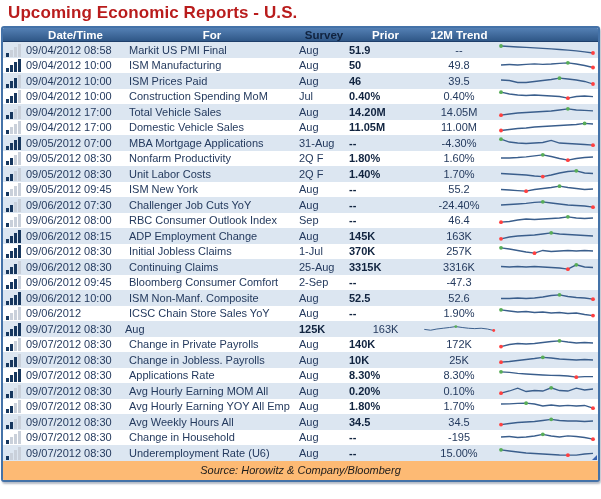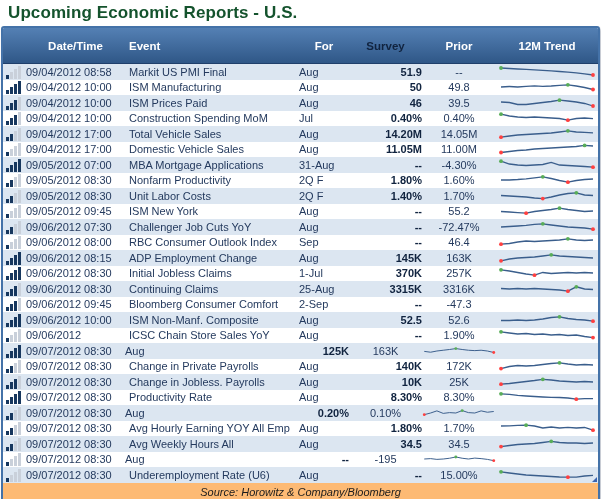--- a/index.html
+++ b/index.html
@@ -1,55 +1,54 @@
 <!DOCTYPE html>
 <html><head>
 <meta charset="utf-8">
 <style>
   * { box-sizing: border-box; margin: 0; padding: 0; }
   html,body { width:601px; height:499px; overflow:hidden; background:#fff;
     font-family:"Liberation Sans", sans-serif; }
   .page { width:601px; height:499px; position:relative; }
-  .title { font-size:17px; font-weight:bold; color:#14532d; padding:3px 0 3px 8px;
+  .title { font-size:17px; font-weight:bold; color:#b91c1c; padding:3px 0 3px 8px;
     letter-spacing:0.1px; }
   .table-wrap { margin:0 1px; border:2px solid #4472a8; border-radius:3px;
     box-shadow:1px 2px 2px rgba(120,130,150,0.55); background:#fff; overflow:hidden; }
   .grid-row { display:grid; grid-template-columns:20px 102px 174px 50px 73px 74px 1fr;
     align-items:center; }
   .thead { background:linear-gradient(#5480b4, #2f5787); color:#fff; font-weight:bold;
-    font-size:11.5px; height:36px; border-bottom:1px solid #1f3f6b; }
+    font-size:11.5px; height:14px; border-bottom:1px solid #1f3f6b; }
   .thead .c-date { text-align:center; }
   .thead .c-event { padding-left:4px; }
   .thead .c-for, .thead .c-survey, .thead .c-prior, .thead .c-trend { text-align:center; }
   .row { height:15.5px; font-size:11px; color:#243a5e; }
   .row:nth-child(odd) { background:#dce6f1; }
   .row:nth-child(even) { background:#ffffff; }
   .c-icon { display:flex; justify-content:center; align-items:flex-end; height:100%; padding-bottom:1px; }
   .c-date { padding-left:3px; white-space:nowrap; }
   .c-event { padding-left:4px; white-space:nowrap; overflow:hidden; }
   .c-for { white-space:nowrap; }
-  .c-survey { text-align:right; font-weight:bold; color:#10233f; }
+  .c-survey { text-align:left; font-weight:bold; color:#10233f; }
   .c-prior { text-align:center; }
   .c-trend { display:flex; justify-content:center; align-items:center; height:100%; position:relative; }
   .corner { position:absolute; right:1px; bottom:1px; width:0; height:0;
     border-left:5px solid transparent; border-bottom:5px solid #3a64b0; }
   .source { text-align:center; font-size:11px; font-style:italic; color:#1c1c1c;
     padding:3px 0 4px 0; background:#fdba74; }
 </style>
 </head>
 <body>
 
 <div class="page">
   <div class="title">Upcoming Economic Reports - U.S.</div>
 
   <div class="table-wrap">
     <div class="grid-row thead">
       <div class="c-icon"></div>
       <div class="c-date">Date/Time</div>
-      <div class="c-event">Event</div>
       <div class="c-for">For</div>
       <div class="c-survey">Survey</div>
       <div class="c-prior">Prior</div>
       <div class="c-for">12M Trend</div>
     </div>
     <div id="rows">
         <div class="grid-row row">
     <div class="c-icon">
             <svg width="15" height="13">
               <rect x="0" y="9" width="3" height="4" fill="#17375e"></rect>
@@ -275,21 +274,21 @@
               <rect x="0" y="9" width="3" height="4" fill="#17375e"></rect>
               <rect x="4" y="6" width="3" height="7" fill="#17375e"></rect>
               <rect x="8" y="3" width="3" height="10" fill="#c9d0da"></rect>
               <rect x="12" y="0" width="3" height="13" fill="#c9d0da"></rect>
             </svg>
           </div>
     <div class="c-date">09/06/2012 07:30</div>
     <div class="c-event">Challenger Job Cuts YoY</div>
     <div class="c-for">Aug</div>
     <div class="c-survey">--</div>
-    <div class="c-prior">-72.47%</div>
+    <div class="c-prior">-24.40%</div>
     <div class="c-trend">
             <svg width="98" height="14" viewBox="0 0 98 14">
               <polyline points="3.0,7.0 11.4,6.5 19.7,6.0 28.1,5.4 36.5,4.4 44.8,3.8 53.2,5.0 61.5,6.0 69.9,7.0 78.3,7.5 86.6,8.0 95.0,9.2" fill="none" stroke="#3a5e8c" stroke-width="1.3"></polyline>
               <circle cx="44.8" cy="3.8" r="1.9" fill="#58ad58"></circle>
               <circle cx="95.0" cy="9.2" r="1.9" fill="#ff4040"></circle>
             </svg>
           </div>
   </div>
         <div class="grid-row row">
     <div class="c-icon">
@@ -507,21 +506,21 @@
         <div class="grid-row row">
     <div class="c-icon">
             <svg width="15" height="13">
               <rect x="0" y="9" width="3" height="4" fill="#17375e"></rect>
               <rect x="4" y="6" width="3" height="7" fill="#17375e"></rect>
               <rect x="8" y="3" width="3" height="10" fill="#17375e"></rect>
               <rect x="12" y="0" width="3" height="13" fill="#17375e"></rect>
             </svg>
           </div>
     <div class="c-date">09/07/2012 08:30</div>
-    <div class="c-event">Productivity Rate</div>
+    <div class="c-event">Applications Rate</div>
     <div class="c-for">Aug</div>
     <div class="c-survey">8.30%</div>
     <div class="c-prior">8.30%</div>
     <div class="c-trend">
             <svg width="98" height="14" viewBox="0 0 98 14">
               <polyline points="3.0,3.8 11.4,4.4 19.7,5.4 28.1,6.0 36.5,6.5 44.8,7.0 53.2,7.4 61.5,7.5 69.9,8.0 78.3,9.2 86.6,8.6 95.0,8.6" fill="none" stroke="#3a5e8c" stroke-width="1.3"></polyline>
               <circle cx="3.0" cy="3.8" r="1.9" fill="#58ad58"></circle>
               <circle cx="78.3" cy="9.2" r="1.9" fill="#ff4040"></circle>
             </svg>
           </div>
@@ -529,20 +528,21 @@
         <div class="grid-row row">
     <div class="c-icon">
             <svg width="15" height="13">
               <rect x="0" y="9" width="3" height="4" fill="#17375e"></rect>
               <rect x="4" y="6" width="3" height="7" fill="#17375e"></rect>
               <rect x="8" y="3" width="3" height="10" fill="#c9d0da"></rect>
               <rect x="12" y="0" width="3" height="13" fill="#c9d0da"></rect>
             </svg>
           </div>
     <div class="c-date">09/07/2012 08:30</div>
+    <div class="c-event">Avg Hourly Earning MOM All</div>
     <div class="c-for">Aug</div>
     <div class="c-survey">0.20%</div>
     <div class="c-prior">0.10%</div>
     <div class="c-trend">
             <svg width="98" height="14" viewBox="0 0 98 14">
               <polyline points="3.0,9.2 11.4,7.0 19.7,4.2 28.1,7.5 36.5,6.5 44.8,7.0 53.2,3.8 61.5,6.5 69.9,7.0 78.3,4.2 86.6,6.0 95.0,5.0" fill="none" stroke="#3a5e8c" stroke-width="1.3"></polyline>
               <circle cx="53.2" cy="3.8" r="1.9" fill="#58ad58"></circle>
               <circle cx="3.0" cy="9.2" r="1.9" fill="#ff4040"></circle>
             </svg>
           </div>
@@ -594,20 +594,21 @@
         <div class="grid-row row">
     <div class="c-icon">
             <svg width="15" height="13">
               <rect x="0" y="9" width="3" height="4" fill="#17375e"></rect>
               <rect x="4" y="6" width="3" height="7" fill="#c9d0da"></rect>
               <rect x="8" y="3" width="3" height="10" fill="#c9d0da"></rect>
               <rect x="12" y="0" width="3" height="13" fill="#c9d0da"></rect>
             </svg>
           </div>
     <div class="c-date">09/07/2012 08:30</div>
+    <div class="c-event">Change in Household</div>
     <div class="c-for">Aug</div>
     <div class="c-survey">--</div>
     <div class="c-prior">-195</div>
     <div class="c-trend">
             <svg width="98" height="14" viewBox="0 0 98 14">
               <polyline points="3.0,7.0 11.4,6.5 19.7,7.5 28.1,7.0 36.5,6.0 44.8,4.3 53.2,6.0 61.5,7.0 69.9,5.8 78.3,6.5 86.6,7.5 95.0,9.2" fill="none" stroke="#3a5e8c" stroke-width="1.3"></polyline>
               <circle cx="44.8" cy="4.3" r="1.9" fill="#58ad58"></circle>
               <circle cx="95.0" cy="9.2" r="1.9" fill="#ff4040"></circle>
             </svg>
           </div>

